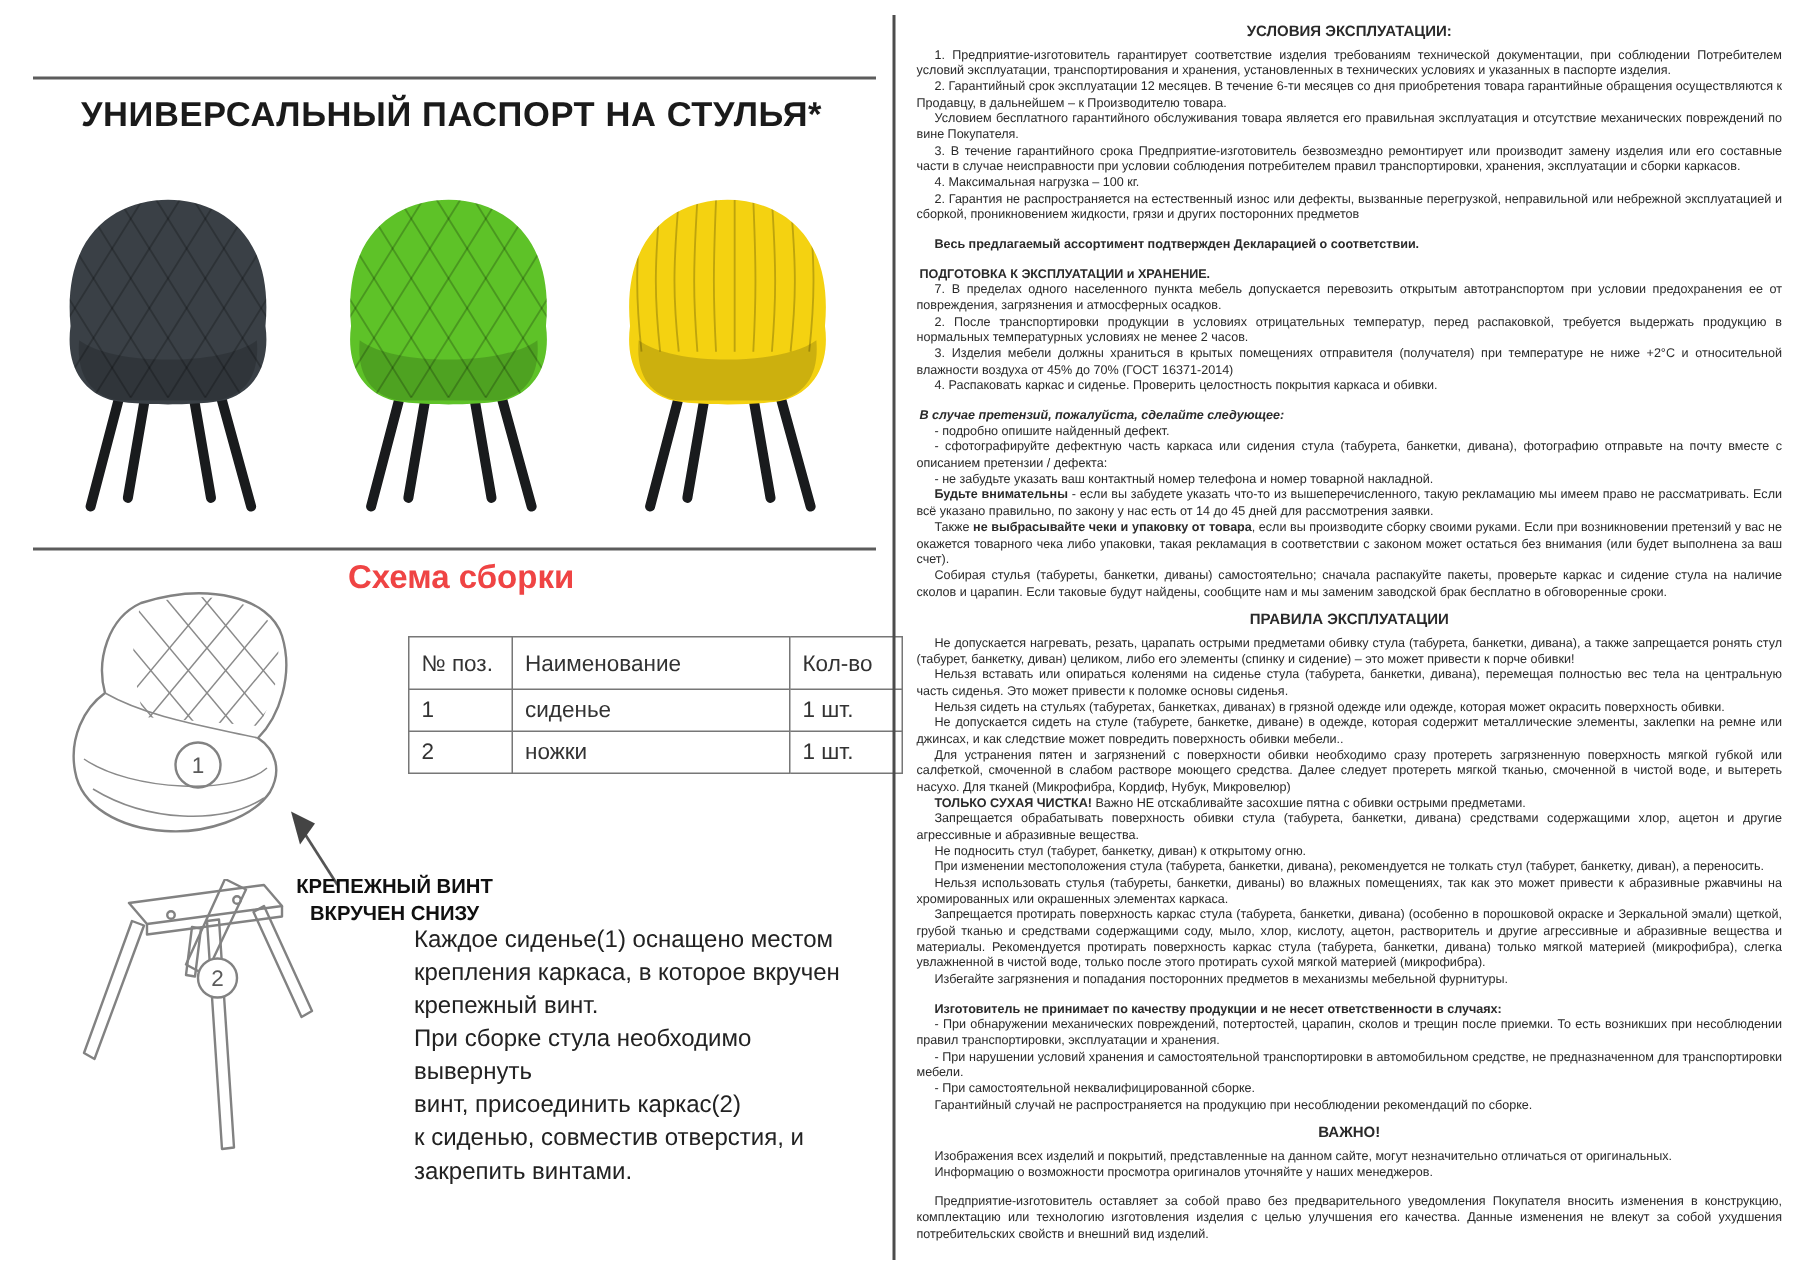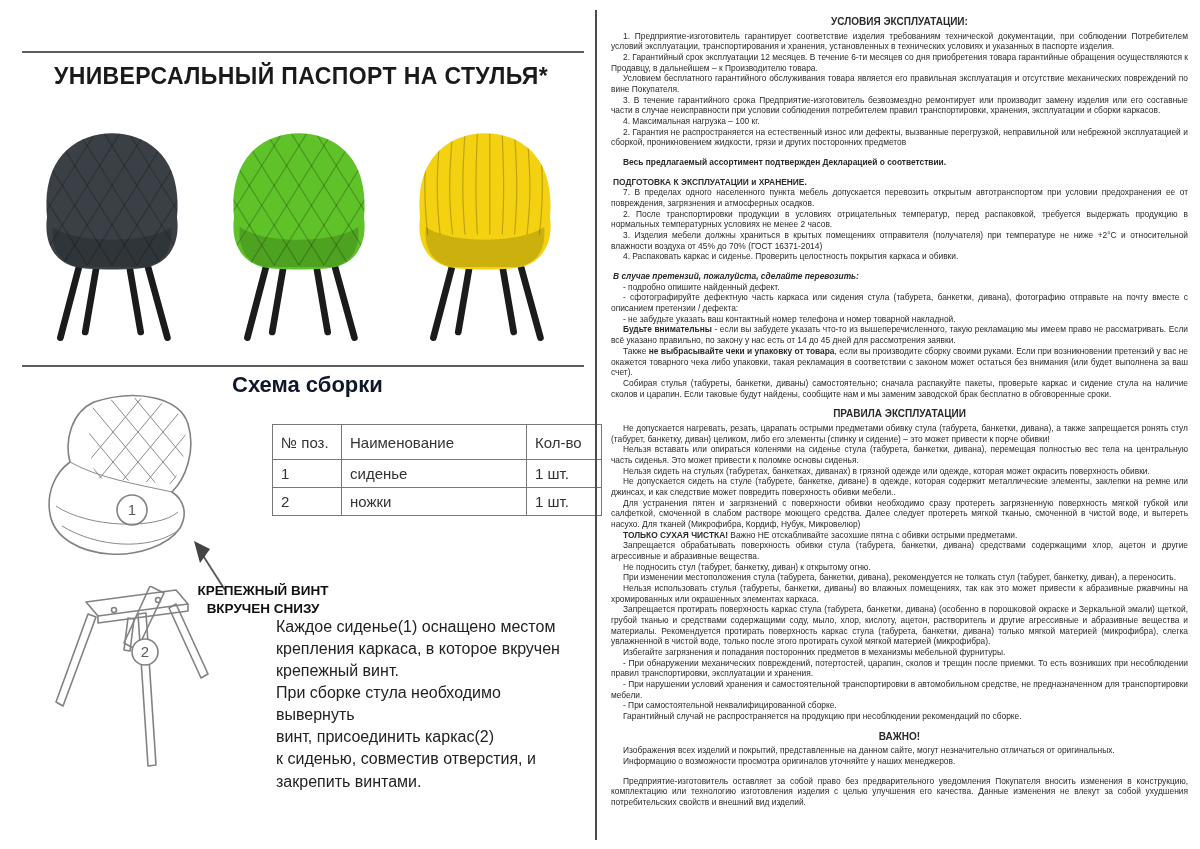--- a/index.html
+++ b/index.html
@@ -15,21 +15,21 @@
 
   .chairs{position:absolute;left:26px;top:100px;width:545px;height:260px;
           display:flex;justify-content:space-between;align-items:flex-end;}
   .chair{width:172px;height:252px;}
   .chair .legs path{stroke:#191b1d;stroke-width:7;stroke-linecap:round;fill:none;}
   .chair .shell{fill:var(--cc,#888);}
   .chair .shade{fill:#000;opacity:.16;}
   .chair .quilt path{stroke:#000;stroke-opacity:.22;stroke-width:1.3;fill:none;}
 
   .schema-title{position:absolute;left:232px;top:372px;margin:0;font-size:22px;
-                font-weight:bold;color:#0f172a;}
+                font-weight:bold;color:#ef4444;}
 
   .seat-diagram{position:absolute;left:28px;top:388px;width:215px;height:205px;}
   .legs-diagram{position:absolute;left:40px;top:586px;width:200px;height:250px;}
   .diag{fill:none;stroke:#828282;stroke-width:1.6;stroke-linejoin:round;}
   .diag-thin{fill:none;stroke:#8a8a8a;stroke-width:1;}
   .dlabel{font-size:15px;fill:#5a5a5a;text-anchor:middle;font-family:"Liberation Sans",sans-serif;}
   .arrow-svg{position:absolute;left:183px;top:536px;width:62px;height:58px;}
 
   .parts-table{position:absolute;left:272px;top:424px;border-collapse:collapse;
                font-size:15px;color:#333;}
@@ -248,40 +248,41 @@
       <div class="blk p"><span>Условием бесплатного гарантийного обслуживания товара является его правильная эксплуатация и отсутствие механических повреждений по вине Покупателя.</span></div>
       <div class="blk p"><span>3. В течение гарантийного срока Предприятие-изготовитель безвозмездно ремонтирует или производит замену изделия или его составные части в случае неисправности при условии соблюдения потребителем правил транспортировки, хранения, эксплуатации и сборки каркасов.</span></div>
       <div class="blk p"><span>4. Максимальная нагрузка – 100 кг.</span></div>
       <div class="blk p"><span>2. Гарантия не распространяется на естественный износ или дефекты, вызванные перегрузкой, неправильной или небрежной эксплуатацией и сборкой, проникновением жидкости, грязи и других посторонних предметов</span></div>
       <div class="blk p gap"><span class="b">Весь предлагаемый ассортимент подтвержден Декларацией о соответствии.</span></div>
       <div class="blk hl gap"><span>ПОДГОТОВКА К ЭКСПЛУАТАЦИИ и ХРАНЕНИЕ.</span></div>
       <div class="blk p"><span>7. В пределах одного населенного пункта мебель допускается перевозить открытым автотранспортом при условии предохранения ее от повреждения, загрязнения и атмосферных осадков.</span></div>
       <div class="blk p"><span>2. После транспортировки продукции в условиях отрицательных температур, перед распаковкой, требуется выдержать продукцию в нормальных температурных условиях не менее 2 часов.</span></div>
       <div class="blk p"><span>3. Изделия мебели должны храниться в крытых помещениях отправителя (получателя) при температуре не ниже +2°С и относительной влажности воздуха от 45% до 70% (ГОСТ 16371-2014)</span></div>
       <div class="blk p"><span>4. Распаковать каркас и сиденье. Проверить целостность покрытия каркаса и обивки.</span></div>
-      <div class="blk hli gap"><span>В случае претензий, пожалуйста, сделайте перевозить:</span></div>
+      <div class="blk hli gap"><span>В случае претензий, пожалуйста, сделайте следующее:</span></div>
       <div class="blk p"><span>- подробно опишите найденный дефект.</span></div>
       <div class="blk p"><span>- сфотографируйте дефектную часть каркаса или сидения стула (табурета, банкетки, дивана), фотографию отправьте на почту вместе с описанием претензии / дефекта:</span></div>
       <div class="blk p"><span>- не забудьте указать ваш контактный номер телефона и номер товарной накладной.</span></div>
       <div class="blk p"><span class="b">Будьте внимательны</span><span> - если вы забудете указать что-то из вышеперечисленного, такую рекламацию мы имеем право не рассматривать. Если всё указано правильно, по закону у нас есть от 14 до 45 дней для рассмотрения заявки.</span></div>
       <div class="blk p"><span>Также </span><span class="b">не выбрасывайте чеки и упаковку от товара</span><span>, если вы производите сборку своими руками. Если при возникновении претензий у вас не окажется товарного чека либо упаковки, такая рекламация в соответствии с законом может остаться без внимания (или будет выполнена за ваш счет).</span></div>
       <div class="blk p"><span>Собирая стулья (табуреты, банкетки, диваны) самостоятельно; сначала распакуйте пакеты, проверьте каркас и сидение стула на наличие сколов и царапин. Если таковые будут найдены, сообщите нам и мы заменим заводской брак бесплатно в обговоренные сроки.</span></div>
       <div class="blk hc gap"><span>ПРАВИЛА ЭКСПЛУАТАЦИИ</span></div>
       <div class="blk p"><span>Не допускается нагревать, резать, царапать острыми предметами обивку стула (табурета, банкетки, дивана), а также запрещается ронять стул (табурет, банкетку, диван) целиком, либо его элементы (спинку и сидение) – это может привести к порче обивки!</span></div>
       <div class="blk p"><span>Нельзя вставать или опираться коленями на сиденье стула (табурета, банкетки, дивана), перемещая полностью вес тела на центральную часть сиденья. Это может привести к поломке основы сиденья.</span></div>
       <div class="blk p"><span>Нельзя сидеть на стульях (табуретах, банкетках, диванах) в грязной одежде или одежде, которая может окрасить поверхность обивки.</span></div>
       <div class="blk p"><span>Не допускается сидеть на стуле (табурете, банкетке, диване) в одежде, которая содержит металлические элементы, заклепки на ремне или джинсах, и как следствие может повредить поверхность обивки мебели..</span></div>
       <div class="blk p"><span>Для устранения пятен и загрязнений с поверхности обивки необходимо сразу протереть загрязненную поверхность мягкой губкой или салфеткой, смоченной в слабом растворе моющего средства. Далее следует протереть мягкой тканью, смоченной в чистой воде, и вытереть насухо. Для тканей (Микрофибра, Кордиф, Нубук, Микровелюр)</span></div>
       <div class="blk p"><span class="b">ТОЛЬКО СУХАЯ ЧИСТКА!</span><span> Важно НЕ отскабливайте засохшие пятна с обивки острыми предметами.</span></div>
       <div class="blk p"><span>Запрещается обрабатывать поверхность обивки стула (табурета, банкетки, дивана) средствами содержащими хлор, ацетон и другие агрессивные и абразивные вещества.</span></div>
       <div class="blk p"><span>Не подносить стул (табурет, банкетку, диван) к открытому огню.</span></div>
       <div class="blk p"><span>При изменении местоположения стула (табурета, банкетки, дивана), рекомендуется не толкать стул (табурет, банкетку, диван), а переносить.</span></div>
       <div class="blk p"><span>Нельзя использовать стулья (табуреты, банкетки, диваны) во влажных помещениях, так как это может привести к абразивные ржавчины на хромированных или окрашенных элементах каркаса.</span></div>
       <div class="blk p"><span>Запрещается протирать поверхность каркас стула (табурета, банкетки, дивана) (особенно в порошковой окраске и Зеркальной эмали) щеткой, грубой тканью и средствами содержащими соду, мыло, хлор, кислоту, ацетон, растворитель и другие агрессивные и абразивные вещества и материалы. Рекомендуется протирать поверхность каркас стула (табурета, банкетки, дивана) только мягкой материей (микрофибра), слегка увлажненной в чистой воде, только после этого протирать сухой мягкой материей (микрофибра).</span></div>
       <div class="blk p"><span>Избегайте загрязнения и попадания посторонних предметов в механизмы мебельной фурнитуры.</span></div>
+      <div class="blk p gap"><span class="b">Изготовитель не принимает  по качеству продукции и не несет ответственности в случаях:</span></div>
       <div class="blk p"><span>- При обнаружении  механических повреждений, потертостей, царапин, сколов и трещин после приемки. То есть возникших при несоблюдении правил транспортировки,  эксплуатации и хранения.</span></div>
       <div class="blk p"><span>- При нарушении условий хранения и самостоятельной транспортировки в автомобильном средстве, не предназначенном для транспортировки мебели.</span></div>
       <div class="blk p"><span>- При самостоятельной неквалифицированной сборке.</span></div>
       <div class="blk p"><span>Гарантийный случай не распространяется на продукцию при несоблюдении рекомендаций по сборке.</span></div>
       <div class="blk hc gap"><span>ВАЖНО!</span></div>
       <div class="blk p"><span>Изображения всех изделий и покрытий, представленные на данном сайте, могут незначительно отличаться от оригинальных.</span></div>
       <div class="blk p"><span>Информацию о возможности просмотра оригиналов уточняйте у наших менеджеров.</span></div>
       <div class="blk p gap"><span>Предприятие-изготовитель оставляет за собой право без предварительного уведомления Покупателя вносить изменения в конструкцию, комплектацию или технологию изготовления изделия с целью улучшения его качества. Данные изменения не влекут за собой ухудшения потребительских свойств и внешний вид изделий.</span></div>
     </div>
 </div>

